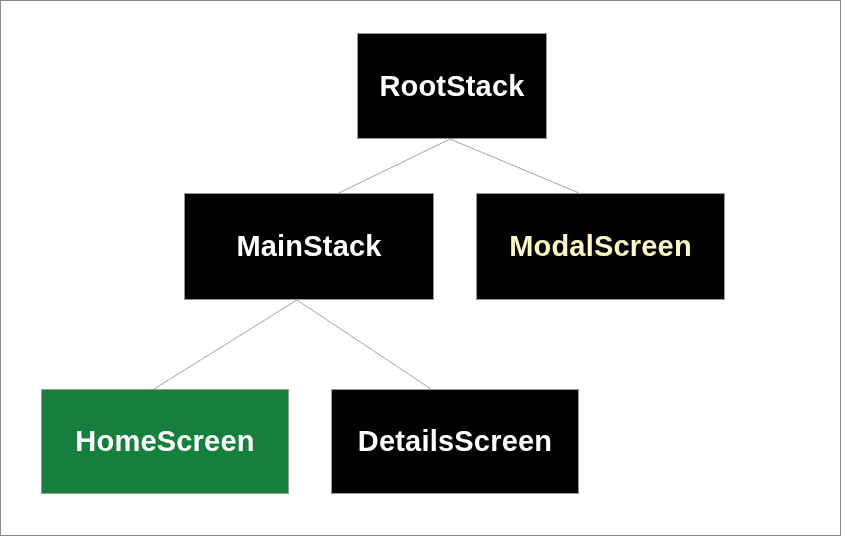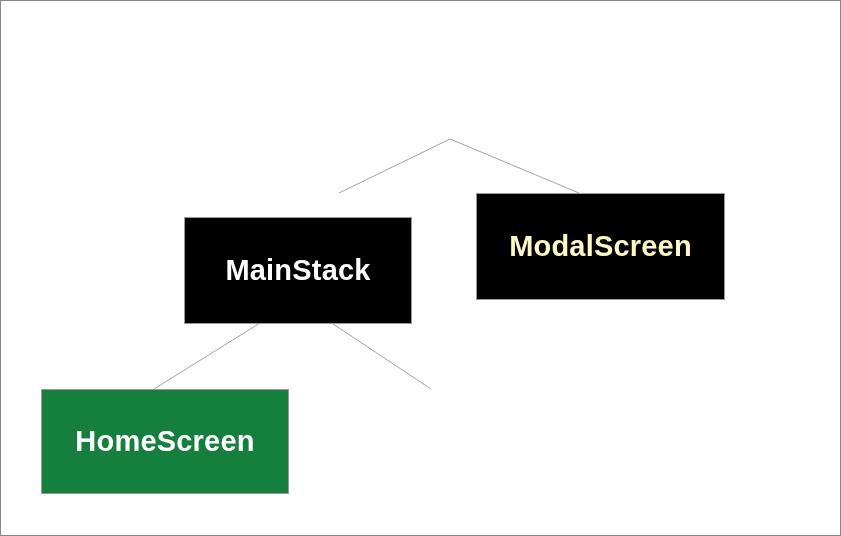--- a/index.html
+++ b/index.html
@@ -46,27 +46,33 @@
 
 <div class="canvas">
 
   <svg class="edges-svg" viewBox="0 0 839 534" xmlns="http://www.w3.org/2000/svg">
       <line x1="449" y1="138" x2="338" y2="192" stroke="#a3a3a3" stroke-width="1"></line>
       <line x1="449" y1="138" x2="578" y2="192" stroke="#a3a3a3" stroke-width="1"></line>
       <line x1="296" y1="299" x2="153" y2="388" stroke="#a3a3a3" stroke-width="1"></line>
       <line x1="296" y1="299" x2="430" y2="388" stroke="#a3a3a3" stroke-width="1"></line>
     </svg>
 
+  <div class="node" style="left: 356px; top: 32px; width: 190px; height: 106px; background: rgb(0, 0, 0); border-color: rgb(153, 153, 153);">
+    <span class="node-label" style="color: rgb(255, 255, 255);">RootStack</span>
+  </div>
 
-  <div class="node" style="left: 183px; top: 192px; width: 228px; height: 107px; background: rgb(0, 0, 0); border-color: rgb(153, 153, 153); margin-top: 24px;">
+  <div class="node" style="left: 183px; top: 192px; width: 250px; height: 107px; background: rgb(0, 0, 0); border-color: rgb(153, 153, 153);">
     <span class="node-label" style="color: rgb(255, 255, 255);">MainStack</span>
   </div>
 
   <div class="node" style="left: 475px; top: 192px; width: 249px; height: 107px; background: rgb(0, 0, 0); border-color: rgb(153, 153, 153);">
     <span class="node-label" style="color: #fef9c3;">ModalScreen</span>
   </div>
 
   <div class="node" style="left: 40px; top: 388px; width: 248px; height: 105px; background: #15803d; border-color: rgb(153, 153, 153);">
     <span class="node-label" style="color: rgb(255, 255, 255);">HomeScreen</span>
   </div>
 
+  <div class="node" style="left: 330px; top: 388px; width: 248px; height: 105px; background: rgb(0, 0, 0); border-color: rgb(153, 153, 153);">
+    <span class="node-label" style="color: rgb(255, 255, 255);">DetailsScreen</span>
+  </div>
 
 </div>
 
 </body></html>

